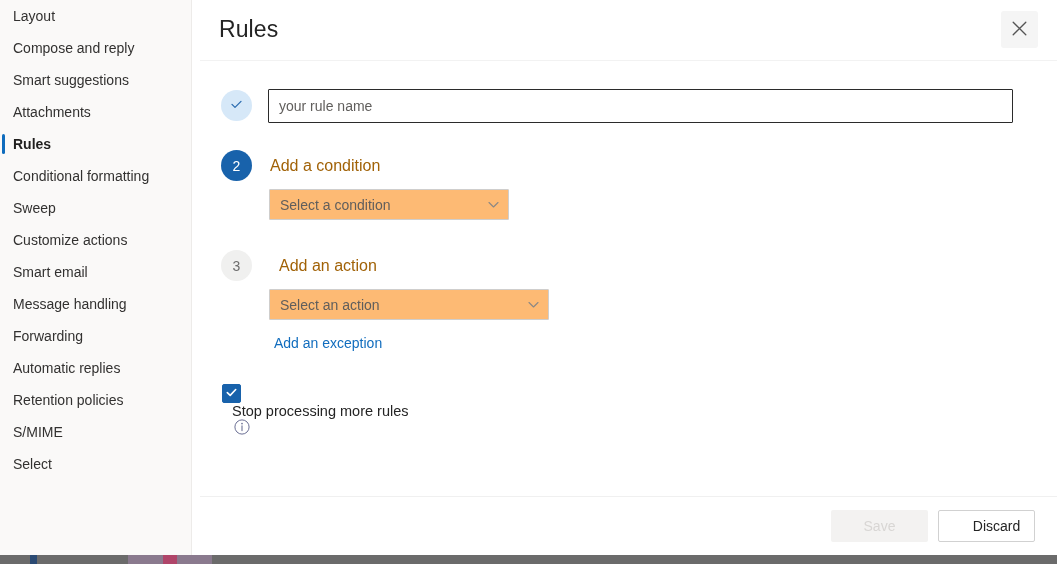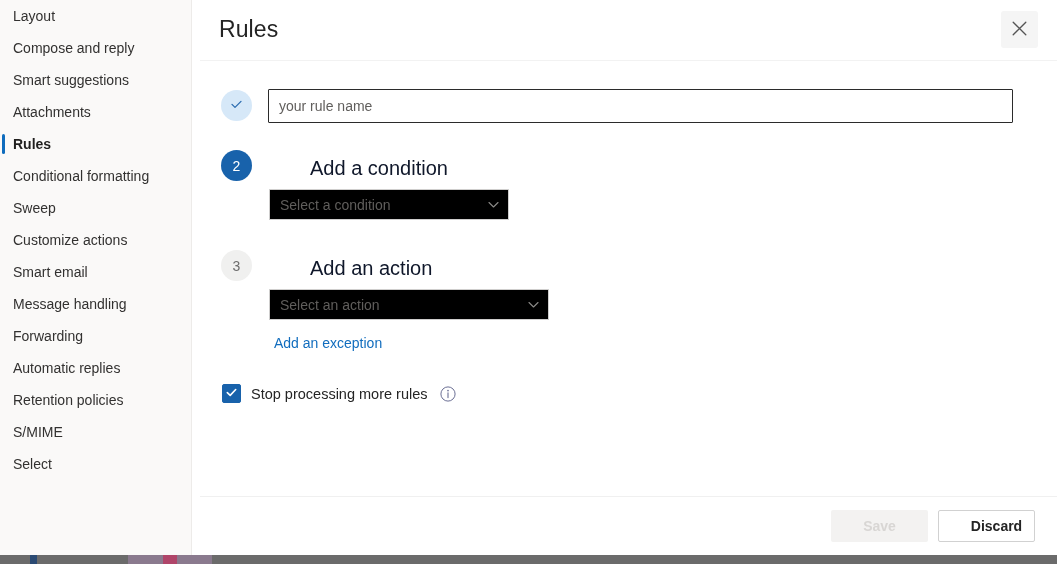--- a/index.html
+++ b/index.html
@@ -117,44 +117,43 @@
     align-items: center;
     justify-content: center;
     font-size: 14px;
   }
   .badge-done { background: #d6e8f8; }
   .badge-active { background: #1862ab; color: #ffffff; }
   .badge-idle { background: #f0f0ef; color: #6d6d6d; }
 
   .step-heading {
     position: absolute;
-    font-size: 20px;
-    color: #0f172a;
+    font-size: 16px;
+    color: #a16207;
     white-space: nowrap;
-    margin-left: 40px;
   }
 
   .text-input {
     position: absolute;
     border: 1px solid #2b2b2b;
     border-radius: 1px;
     background: #ffffff;
     font-family: "Liberation Sans", sans-serif;
     font-size: 14px;
     color: #605e5c;
     padding: 16px 10px;
     outline: none;
   }
   .text-input::placeholder { color: #605e5c; opacity: 1; }
 
   .combo {
     position: absolute;
     border: 1px solid #cfcecd;
     border-radius: 1px;
-    background: #000000;
+    background: #fdba74;
     display: flex;
     align-items: center;
     padding: 0 8px 0 10px;
     cursor: pointer;
     user-select: none;
   }
   .combo-text {
     flex: 1;
     font-size: 14px;
     color: #605e5c;
@@ -171,21 +170,22 @@
     color: #116dbe;
     cursor: pointer;
     white-space: nowrap;
   }
 
   
   #checkbox-row {
     position: absolute;
     left: 22px; top: 323px;
     display: flex;
-    align-items: center;
+    align-items: flex-start;
+    flex-direction: column;
   }
   #stop-checkbox {
     width: 19px; height: 19px;
     background: #1862ab;
     border: 1px solid #1862ab;
     border-radius: 2px;
     display: flex;
     align-items: center;
     justify-content: center;
     cursor: pointer;
@@ -221,21 +221,20 @@
   .btn {
     position: absolute;
     height: 32px;
     border-radius: 2px;
     font-family: "Liberation Sans", sans-serif;
     font-size: 14px;
     display: flex;
     align-items: center;
     justify-content: center;
     padding: 0;
-    font-weight: bold;
   }
   #save-button {
     left: 631px; top: 13px;
     width: 97px;
     background: #f3f2f1;
     color: #d8d6d4;
     border: none;
     cursor: default;
   }
   #discard-button {
@@ -365,21 +364,21 @@
           <span class="combo-chev">
             <svg width="13" height="13" viewBox="0 0 13 13" aria-hidden="true">
               <path d="M2 4.5 L6.5 9 L11 4.5" stroke="#8a8886" stroke-width="1.1" fill="none" stroke-linecap="round" stroke-linejoin="round"></path>
             </svg>
           </span>
         </div>
       </div>
 
       <div class="step-row">
         <div class="step-badge badge-idle" style="left:21px; top:189px;">3</div>
-        <div class="step-heading" style="left:70px; top:196px;">Add an action</div>
+        <div class="step-heading" style="left:79px; top:196px;">Add an action</div>
         <div class="combo" id="action-dropdown" style="left:69px; top:228px; width:280px; height:31px;">
           <span class="combo-text">Select an action</span>
           <span class="combo-chev">
             <svg width="13" height="13" viewBox="0 0 13 13" aria-hidden="true">
               <path d="M2 4.5 L6.5 9 L11 4.5" stroke="#8a8886" stroke-width="1.1" fill="none" stroke-linecap="round" stroke-linejoin="round"></path>
             </svg>
           </span>
         </div>
         <a class="link" style="left:74px; top:274px;">Add an exception</a>
       </div>

